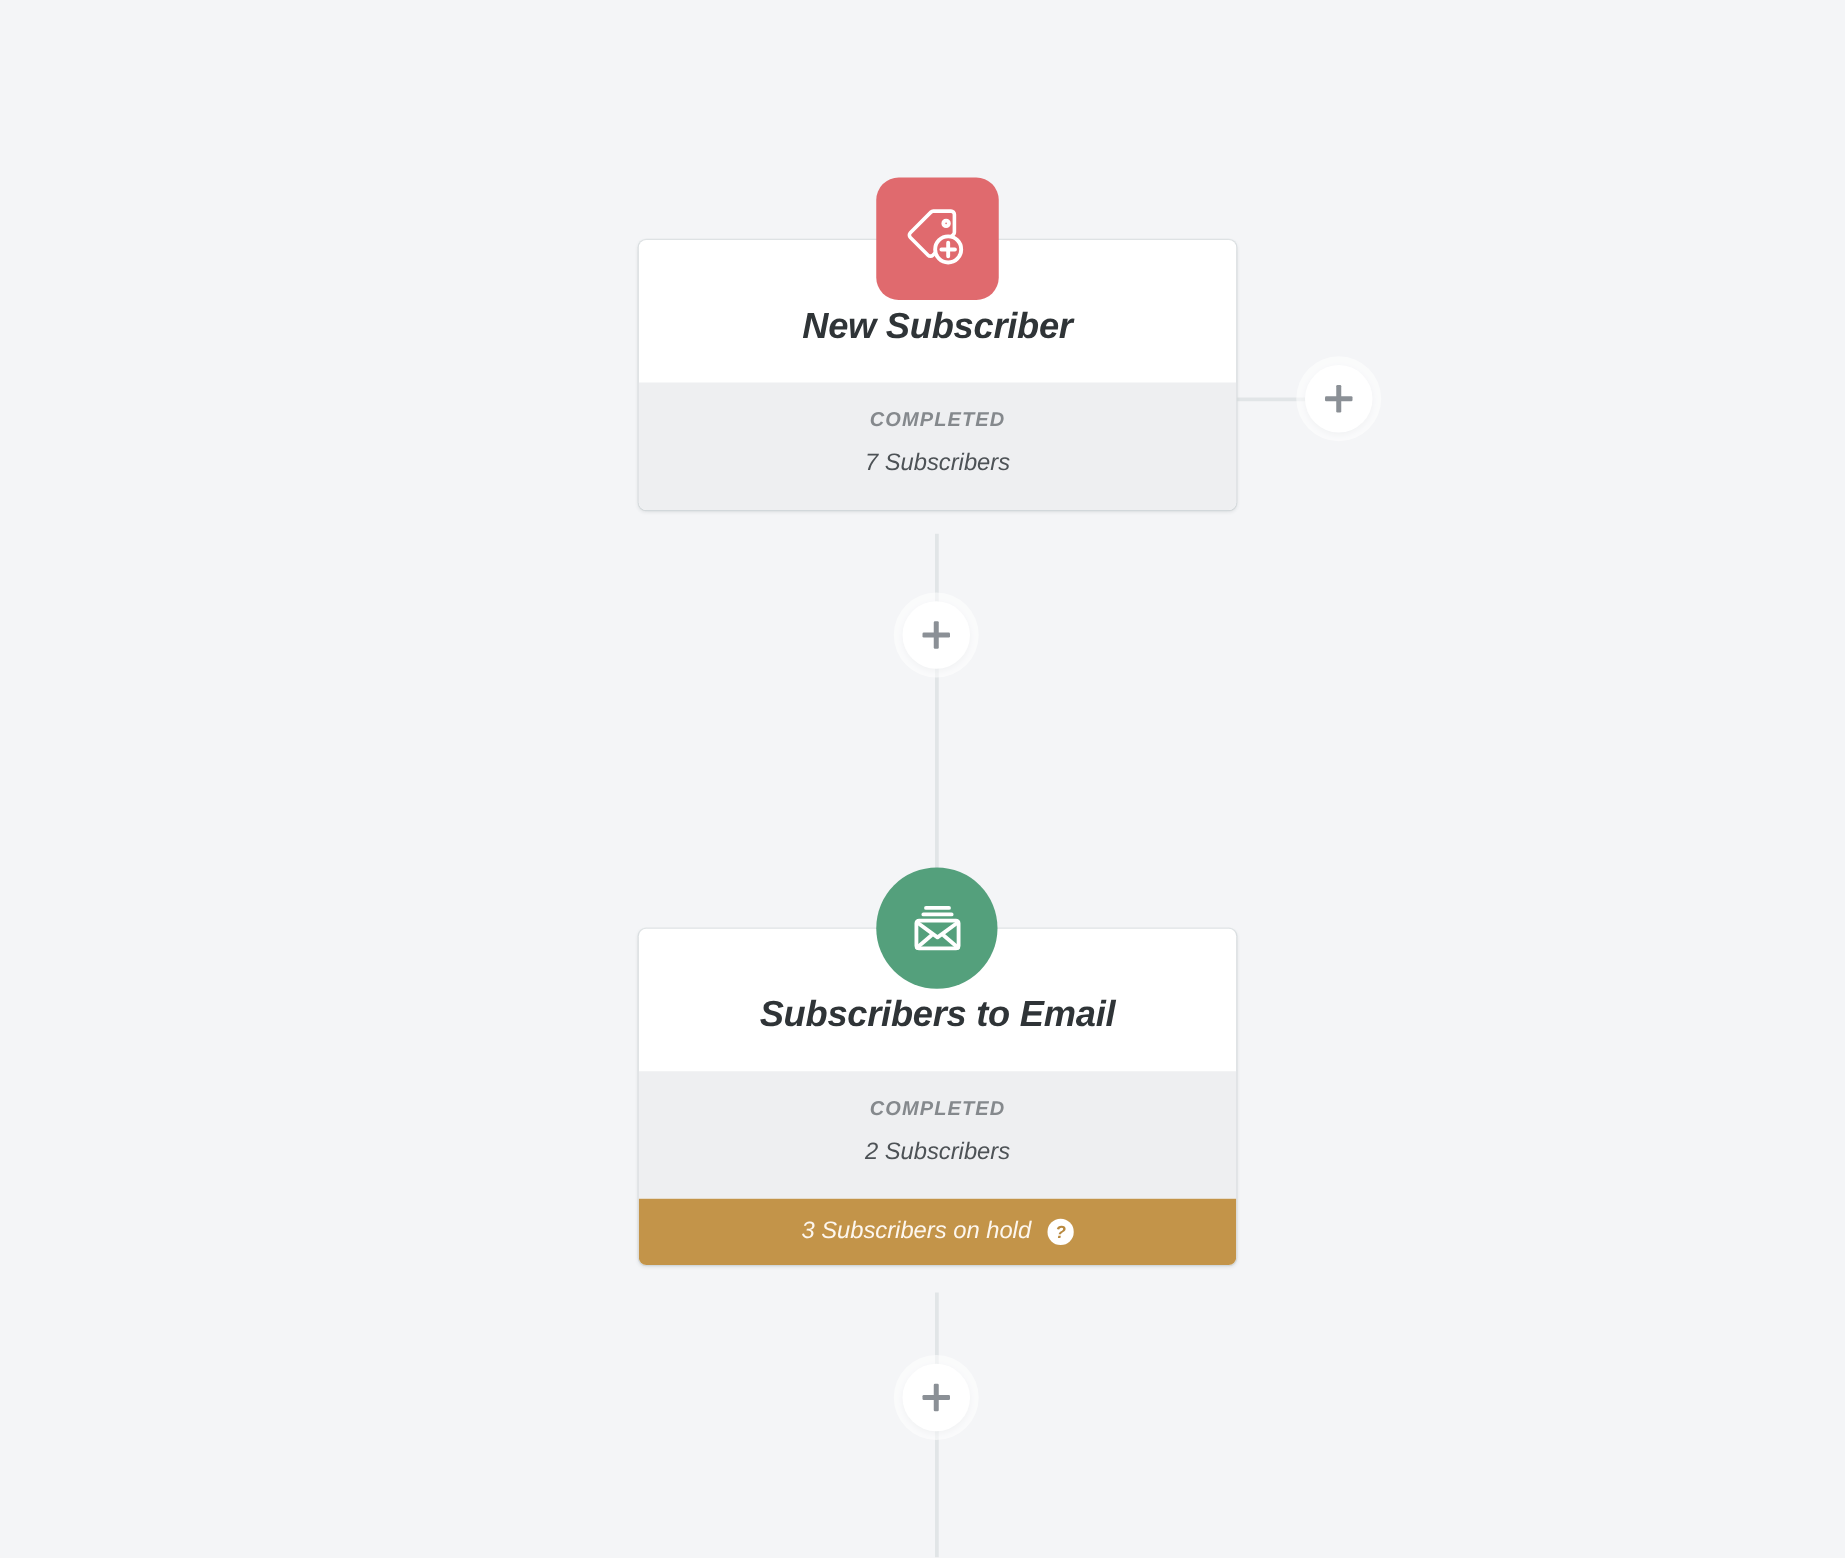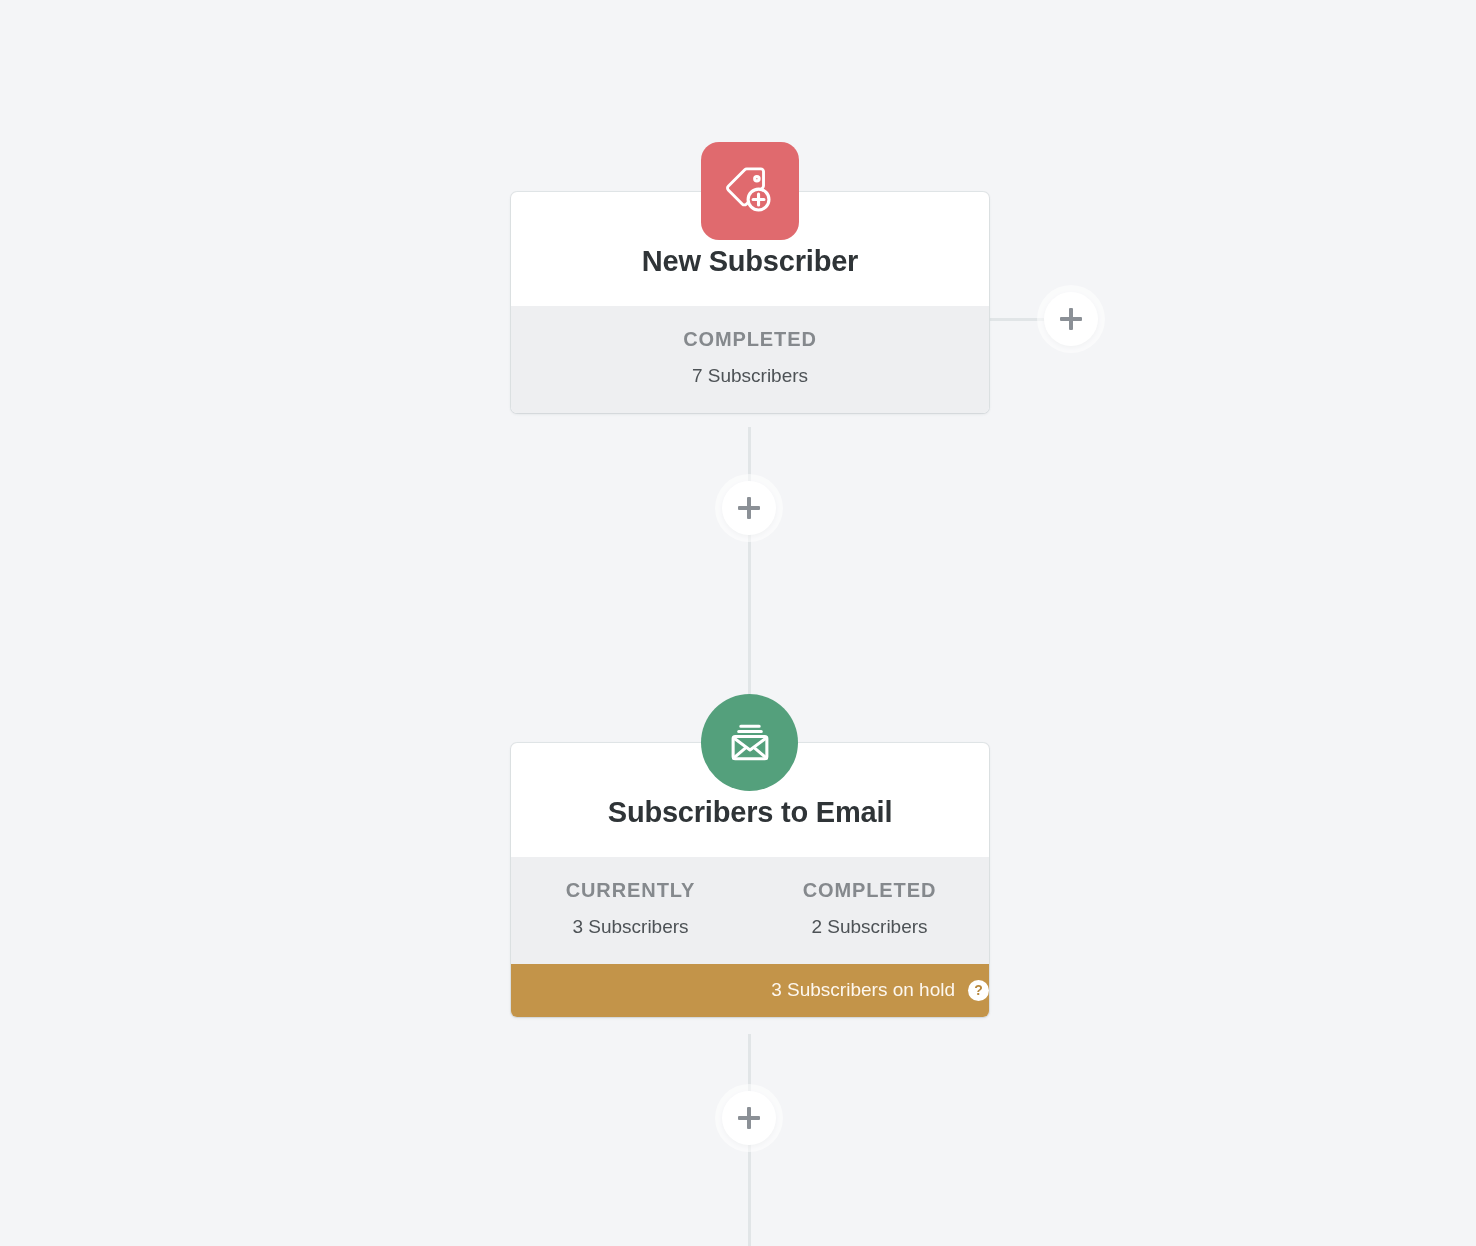--- a/index.html
+++ b/index.html
@@ -69,20 +69,21 @@
   
   .card {
     position: absolute;
     left: 511px;
     width: 478px;
     background: #ffffff;
     border-radius: 6px;
     box-shadow: 0 1px 3px rgba(60,70,85,0.12), 0 0 0 1px rgba(225,229,231,0.9);
     overflow: hidden;
     z-index: 4;
+    font-style: italic;
   }
   .card-1 { top: 192px; }
   .card-2 { top: 743px; }
 
   .card-title {
     text-align: center;
     font-size: 29px;
     font-weight: 600;
     color: #2f3437;
     padding: 54px 20px 28px;
@@ -93,41 +94,41 @@
   .card-stats {
     background: #eeeff1;
     display: flex;
     padding: 22px 0 26px;
   }
   .stat {
     flex: 1 1 0;
     text-align: center;
   }
   .stat-label {
-    font-size: 20px;
+    font-size: 16px;
     font-weight: 700;
     letter-spacing: 0.9px;
     color: #85898d;
     text-transform: uppercase;
     margin-bottom: 14px;
   }
   .stat-value {
     font-size: 19px;
     color: #4d5256;
     font-weight: 400;
   }
 
   .hold-bar {
     background: #c39449;
     color: #fdf7ef;
     font-size: 19px;
     height: 53px;
     display: flex;
     align-items: center;
-    justify-content: flex-end;
+    justify-content: center;
     gap: 13px;
     cursor: pointer;
   }
   .help-icon {
     width: 21px;
     height: 21px;
     border-radius: 50%;
     background: #ffffff;
     color: #b8893f;
     font-size: 14px;
@@ -200,24 +201,20 @@
   </div>
 
   <div class="plus-btn plus-mid">
     <span class="bar-h"></span>
     <span class="bar-v"></span>
   </div>
 
   <div class="card card-2">
     <div class="card-title">Subscribers to Email</div>
     <div class="card-stats">
-      <div class="stat">
-        <div class="stat-label">CURRENTLY</div>
-        <div class="stat-value">3 Subscribers</div>
-      </div>
       <div class="stat">
         <div class="stat-label">COMPLETED</div>
         <div class="stat-value">2 Subscribers</div>
       </div>
     </div>
     <div class="hold-bar">
       <span>3 Subscribers on hold</span>
       <span class="help-icon">?</span>
     </div>
   </div>

